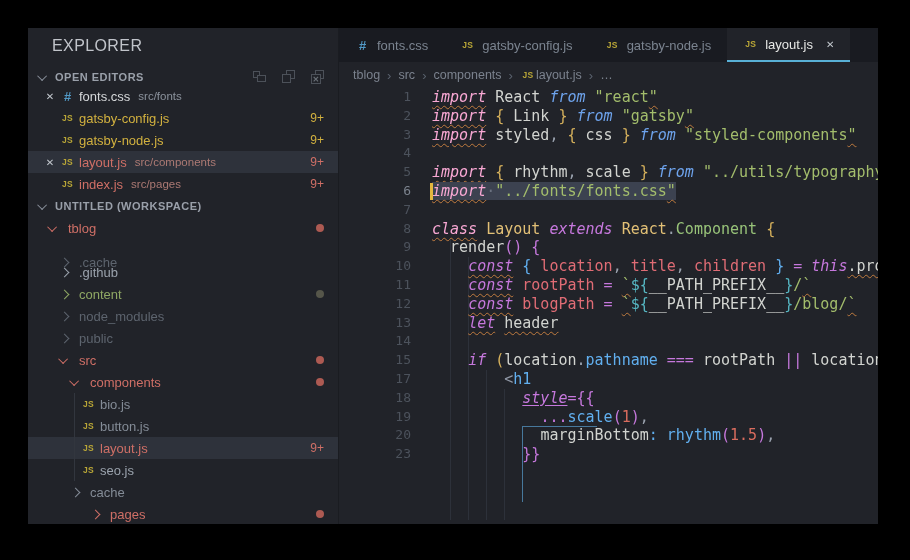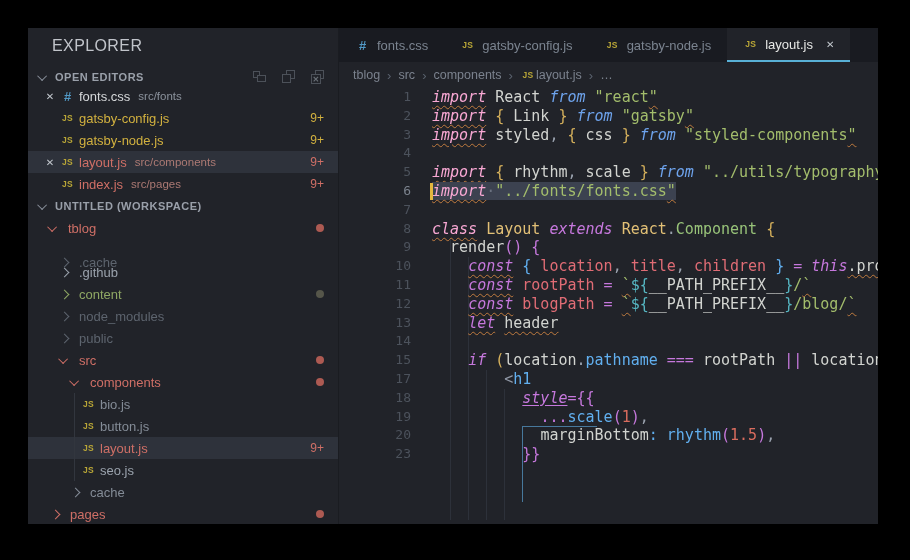--- a/index.html
+++ b/index.html
@@ -207,21 +207,21 @@
           <span class="badge s-error">9+</span>
         </div>
         <div class="row s-plain" style="top: 431px; padding-left: 52px;">
           <span class="fi fi-js">JS</span>
           <span class="oe-name">seo.js</span>
         </div>
         <div class="row s-dim" style="top: 453px; padding-left: 44px;">
           <span class="chev right tree-chev"></span>
           <span class="oe-name">cache</span>
         </div>
-        <div class="row s-error" style="top: 475px; padding-left: 24px;">
+        <div class="row s-error" style="top: 475px; padding-left: 64px;">
           <span class="chev right tree-chev"></span>
           <span class="oe-name">pages</span>
           <span class="dot dot-red"></span>
         </div>
       </div>
     <div class="tree-guide" style="left:46px;top:365px;height:88px"></div>
   </div>
 
   <div class="editor">
     <div class="tabbar" id="tabs">

